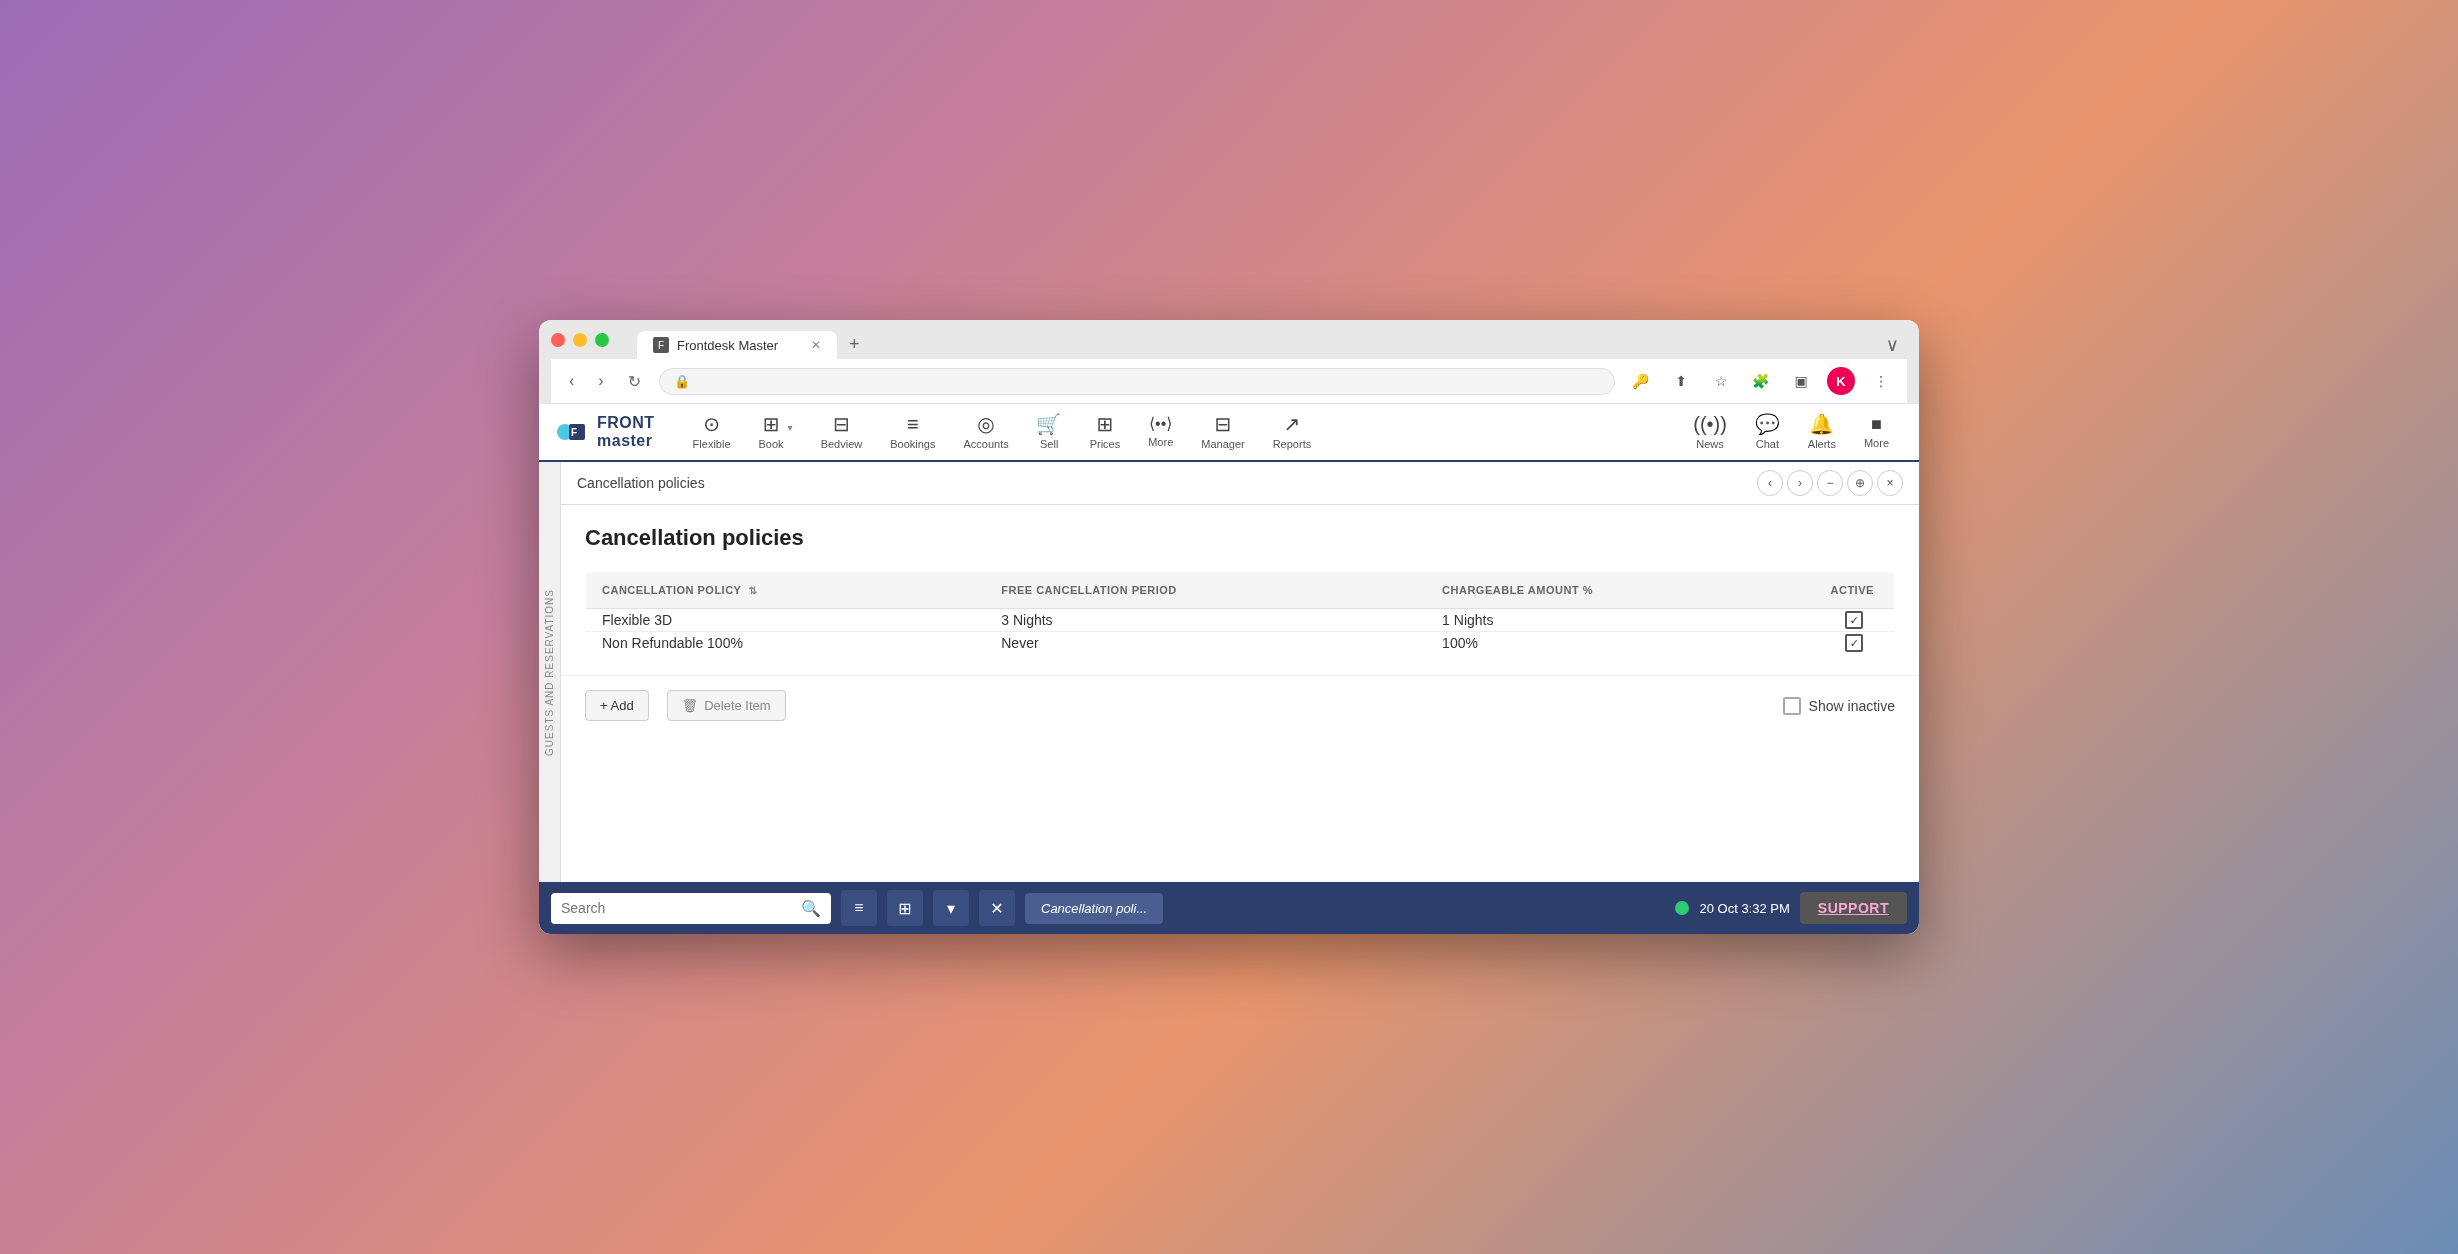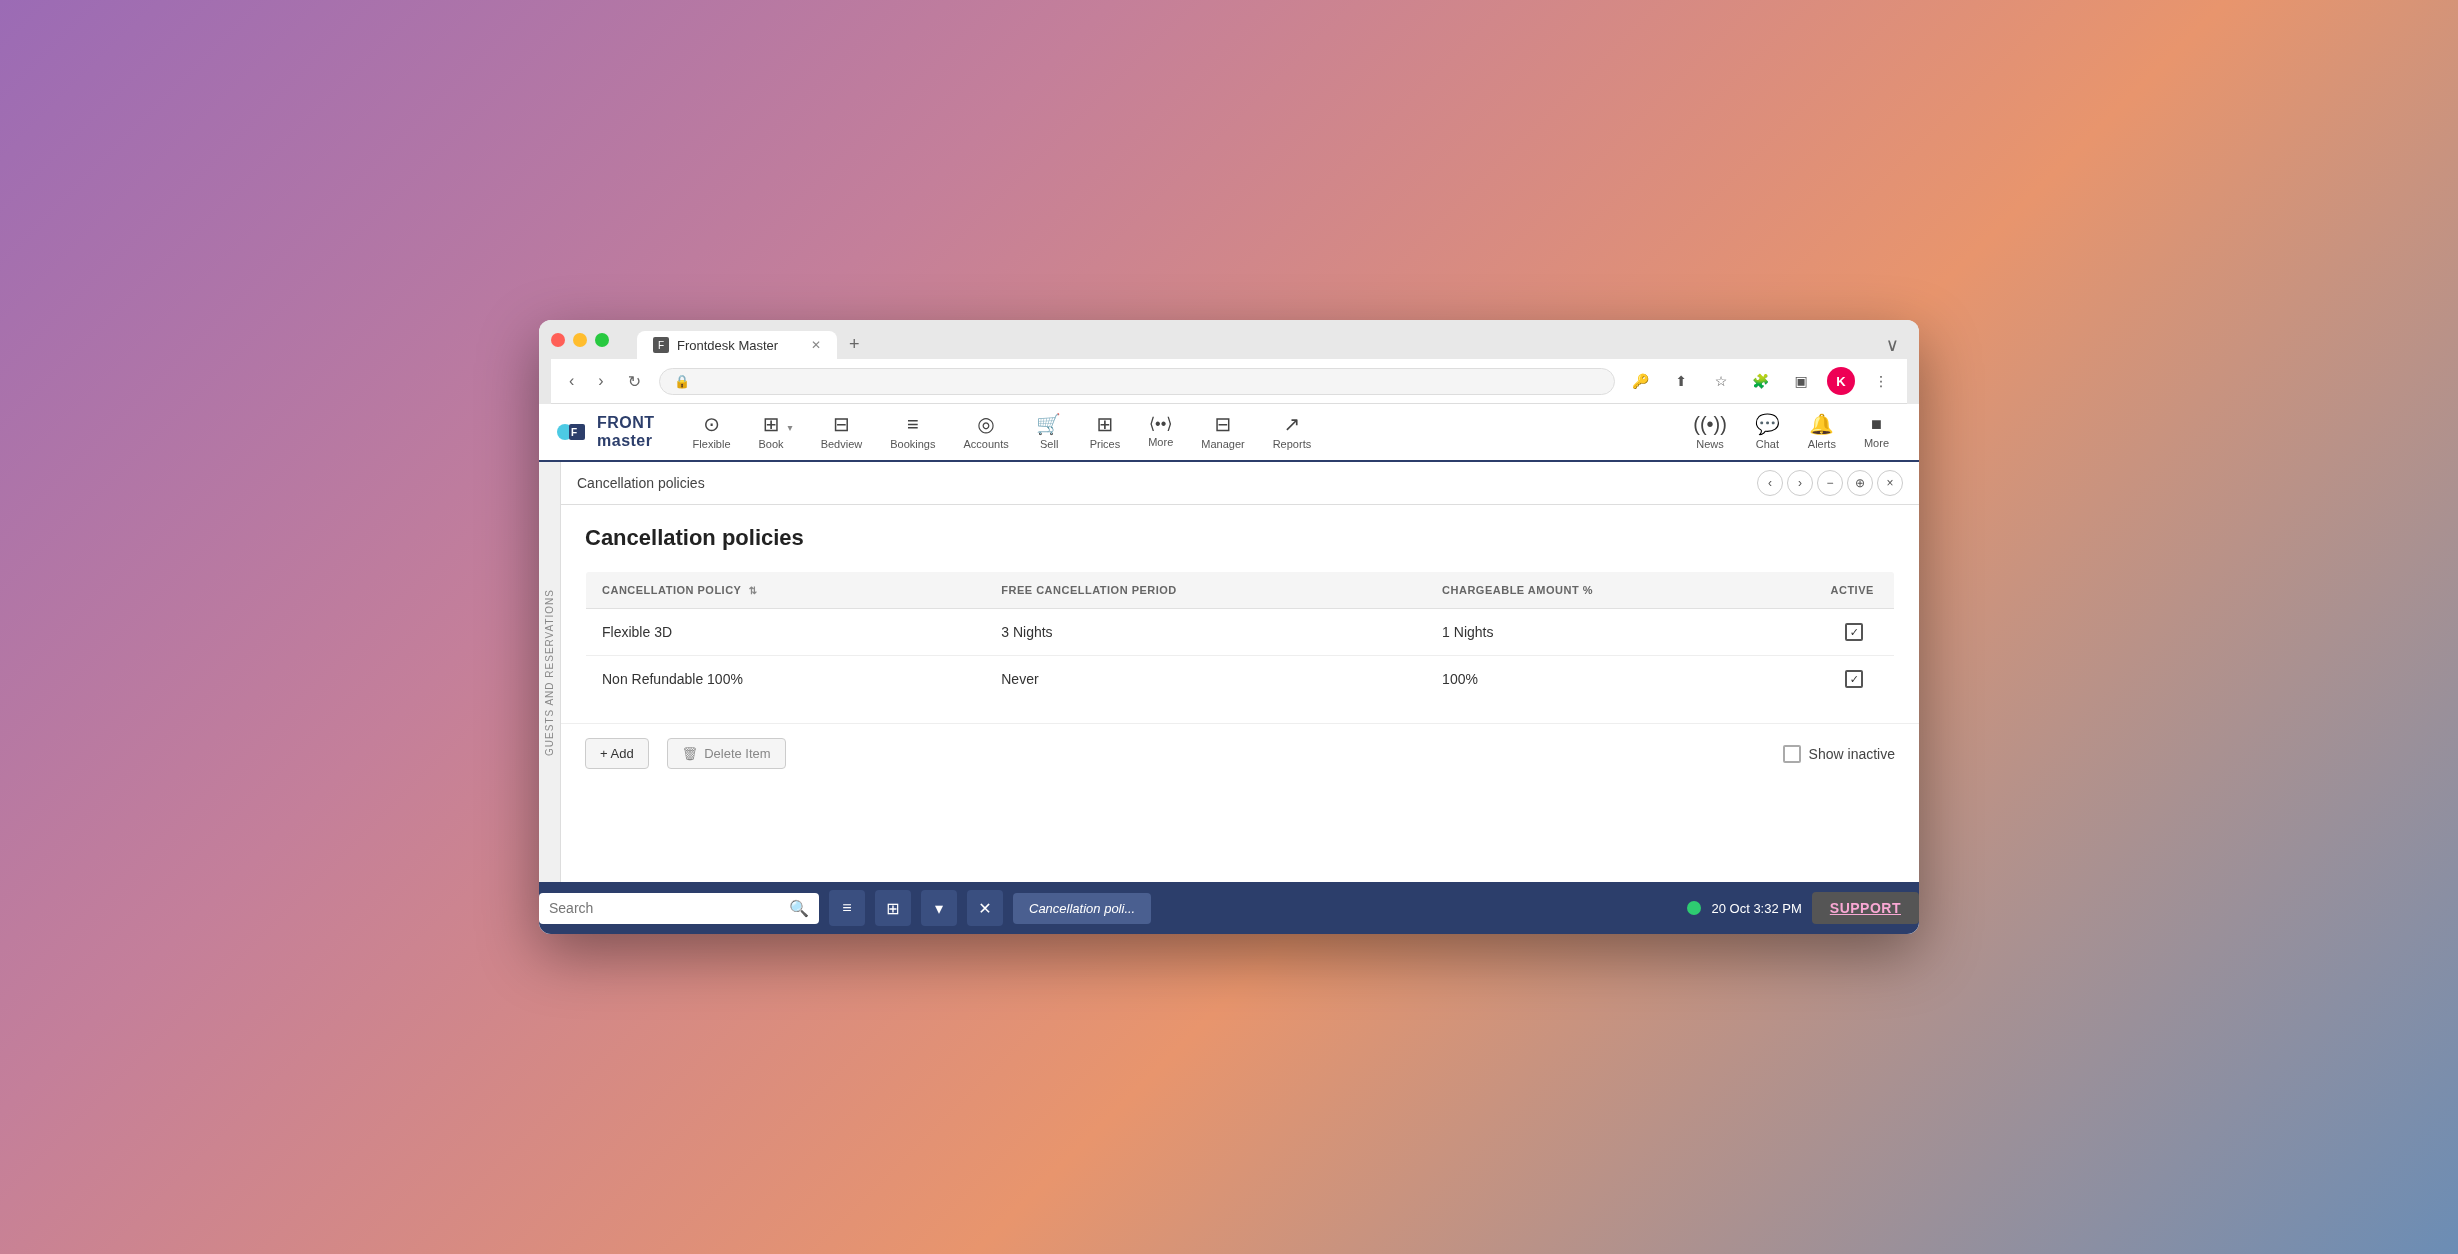--- a/index.html
+++ b/index.html
@@ -283,21 +283,21 @@
       font-weight: 600;
       color: #666;
       letter-spacing: 0.5px;
       text-transform: uppercase;
       border-bottom: 1px solid #e0e0e0;
     }
 
     .th-active { text-align: center; width: 80px; }
 
     .data-table td {
-      padding: 14px 16px;
+      padding: 2px 16px;
       font-size: 14px;
       color: #333;
       border-bottom: 1px solid #eee;
     }
     .data-table tbody tr:last-child td { border-bottom: none; }
 
     .td-center { text-align: center; }
 
     .checkbox-cell {
       display: flex;
@@ -371,21 +371,21 @@
       border: 2px solid #aaa;
       border-radius: 2px;
       background: white;
     }
 
     
     .bottom-bar {
       background: #2c3e6b;
       display: flex;
       align-items: center;
-      padding: 8px 0;
+      padding: 8px 12px;
       gap: 10px;
     }
 
     .search-input-wrap {
       display: flex;
       align-items: center;
       background: white;
       border-radius: 4px;
       padding: 6px 10px;
       flex: 0 0 280px;

